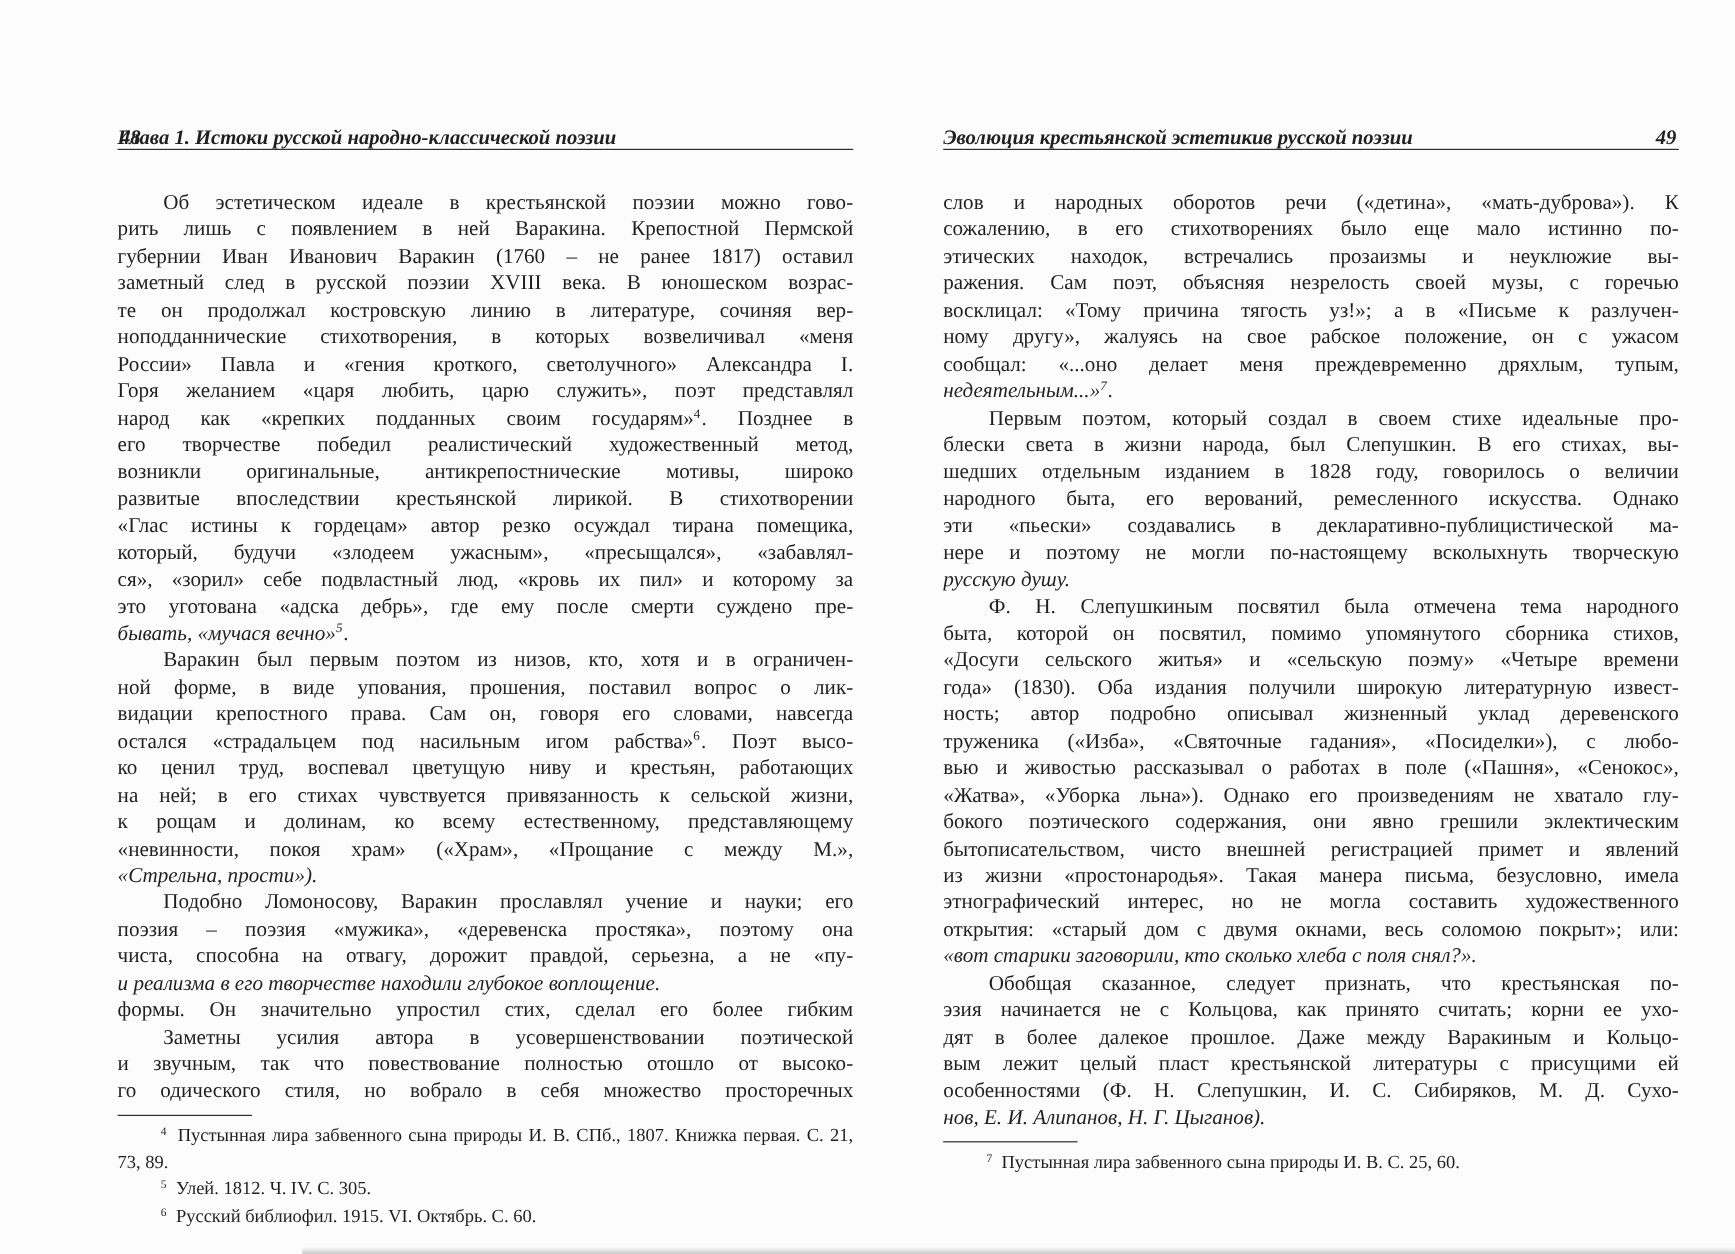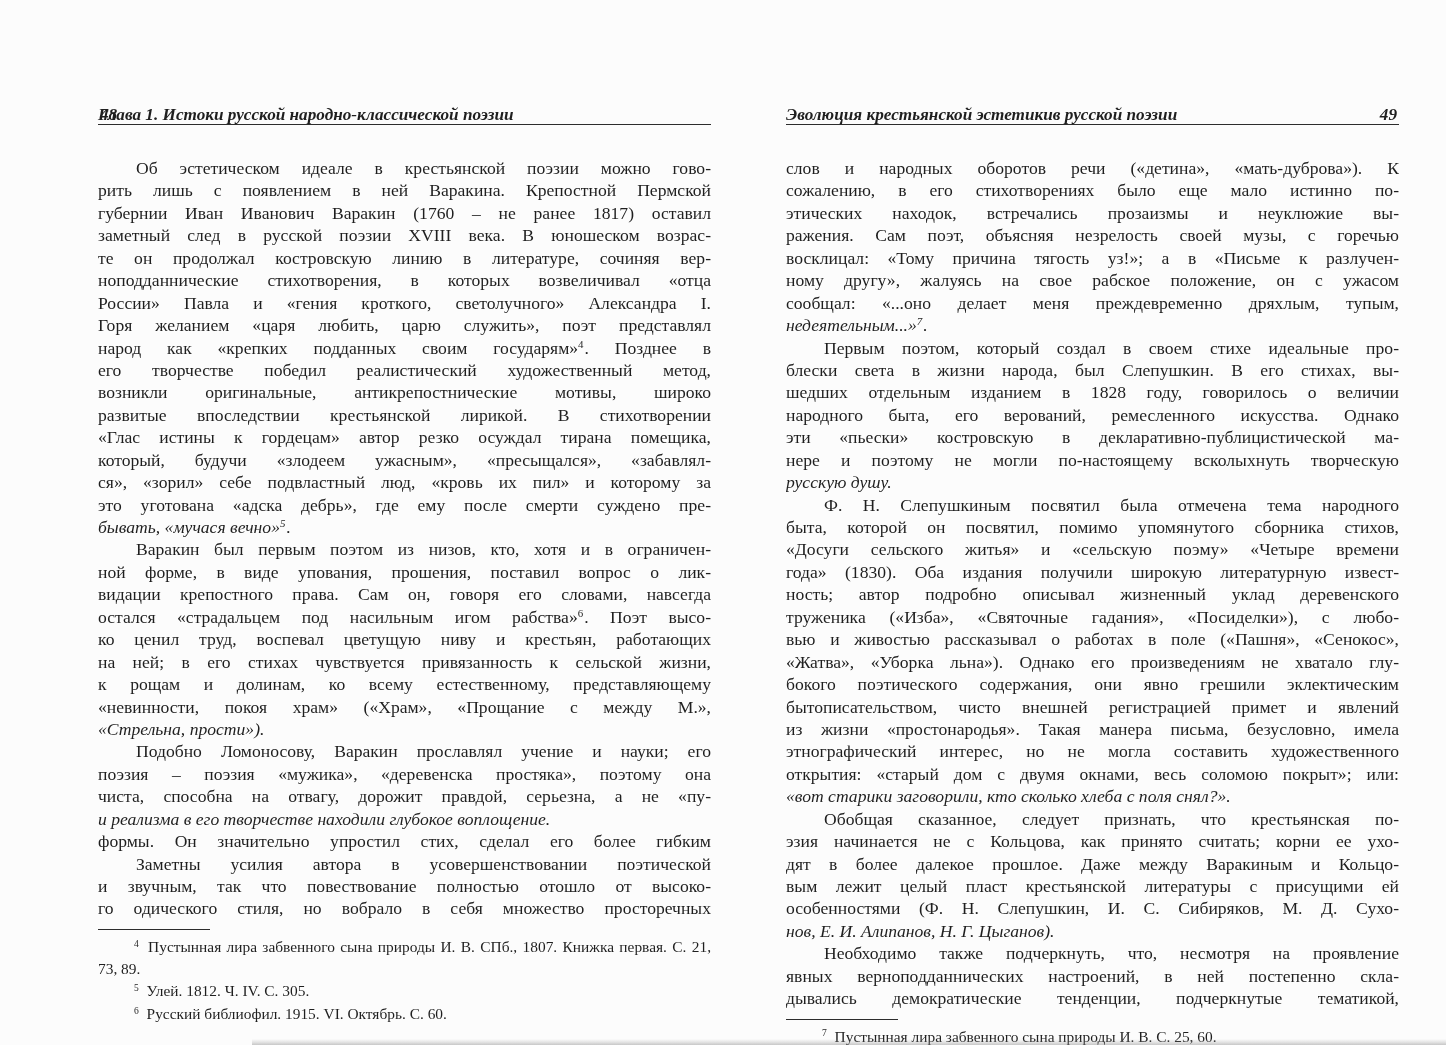--- a/index.html
+++ b/index.html
@@ -79,21 +79,21 @@
       <span class="pagenum num-left">48</span>
       <span class="running-title">Глава 1. Истоки русской народно-классической поэзии</span>
     </header>
     <div class="page-body">
         <div class="para">
           <div class="line indent">Об эстетическом идеале в крестьянской поэзии можно гово-</div>
           <div class="line">рить лишь с появлением в ней Варакина. Крепостной Пермской</div>
           <div class="line">губернии Иван Иванович Варакин (1760 – не ранее 1817) оставил</div>
           <div class="line">заметный след в русской поэзии XVIII века. В юношеском возрас-</div>
           <div class="line">те он продолжал костровскую линию в литературе, сочиняя вер-</div>
-          <div class="line">ноподданнические стихотворения, в которых возвеличивал «отца</div>
+          <div class="line">ноподданнические стихотворения, в которых возвеличивал «меня</div>
           <div class="line">России» Павла и «гения кроткого, светолучного» Александра I.</div>
           <div class="line">Горя желанием «царя любить, царю служить», поэт представлял</div>
           <div class="line">народ как «крепких подданных своим государям»<sup>4</sup>. Позднее в</div>
           <div class="line">его творчестве победил реалистический художественный метод,</div>
           <div class="line">возникли оригинальные, антикрепостнические мотивы, широко</div>
           <div class="line">развитые впоследствии крестьянской лирикой. В стихотворении</div>
           <div class="line">«Глас истины к гордецам» автор резко осуждал тирана помещика,</div>
           <div class="line">который, будучи «злодеем ужасным», «пресыщался», «забавлял-</div>
           <div class="line">ся», «зорил» себе подвластный люд, «кровь их пил» и которому за</div>
           <div class="line">это уготована «адска дебрь», где ему после смерти суждено пре-</div>
@@ -147,21 +147,21 @@
           <div class="line">восклицал: «Тому причина тягость уз!»; а в «Письме к разлучен-</div>
           <div class="line">ному другу», жалуясь на свое рабское положение, он с ужасом</div>
           <div class="line">сообщал: «...оно делает меня преждевременно дряхлым, тупым,</div>
           <div class="line last">недеятельным...»<sup>7</sup>.</div>
         </div>
         <div class="para">
           <div class="line indent">Первым поэтом, который создал в своем стихе идеальные про-</div>
           <div class="line">блески света в жизни народа, был Слепушкин. В его стихах, вы-</div>
           <div class="line">шедших отдельным изданием в 1828 году, говорилось о величии</div>
           <div class="line">народного быта, его верований, ремесленного искусства. Однако</div>
-          <div class="line">эти «пьески» костровскую в декларативно-публицистической ма-</div>
+          <div class="line">эти «пьески» создавались в декларативно-публицистической ма-</div>
           <div class="line">нере и поэтому не могли по-настоящему всколыхнуть творческую</div>
           <div class="line last">русскую душу.</div>
         </div>
         <div class="para">
           <div class="line indent">Ф. Н. Слепушкиным посвятил была отмечена тема народного</div>
           <div class="line">быта, которой он посвятил, помимо упомянутого сборника стихов,</div>
           <div class="line">«Досуги сельского житья» и «сельскую поэму» «Четыре времени</div>
           <div class="line">года» (1830). Оба издания получили широкую литературную извест-</div>
           <div class="line">ность; автор подробно описывал жизненный уклад деревенского</div>
           <div class="line">труженика («Изба», «Святочные гадания», «Посиделки»), с любо-</div>
@@ -175,25 +175,20 @@
           <div class="line last">«вот старики заговорили, кто сколько хлеба с поля снял?».</div>
         </div>
         <div class="para">
           <div class="line indent">Обобщая сказанное, следует признать, что крестьянская по-</div>
           <div class="line">эзия начинается не с Кольцова, как принято считать; корни ее ухо-</div>
           <div class="line">дят в более далекое прошлое. Даже между Варакиным и Кольцо-</div>
           <div class="line">вым лежит целый пласт крестьянской литературы с присущими ей</div>
           <div class="line">особенностями (Ф. Н. Слепушкин, И. С. Сибиряков, М. Д. Сухо-</div>
           <div class="line last">нов, Е. И. Алипанов, Н. Г. Цыганов).</div>
         </div>
-        <div class="para">
-          <div class="line indent">Необходимо также подчеркнуть, что, несмотря на проявление</div>
-          <div class="line">явных верноподданнических настроений, в ней постепенно скла-</div>
-          <div class="line">дывались демократические тенденции, подчеркнутые тематикой,</div>
-        </div>
       </div>
     <div class="footnote-block">
       <div class="fn-rule"></div>
       <div class="fn-list">
           <div class="footnote"><sup>7</sup>&nbsp;Пустынная лира забвенного сына природы И. В. С. 25, 60.</div>
         </div>
     </div>
   </section>
 
 </div>

